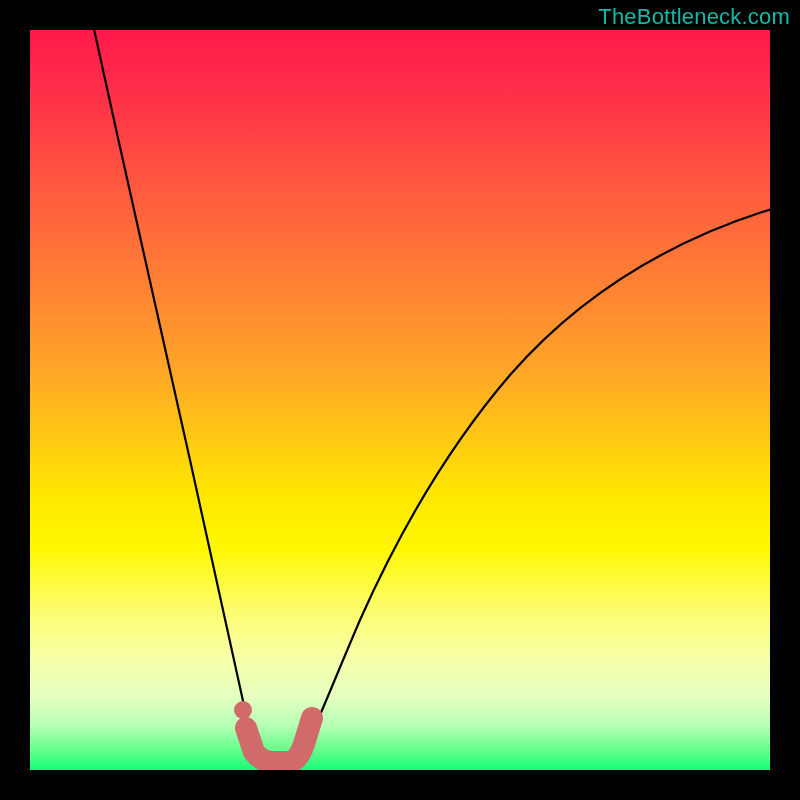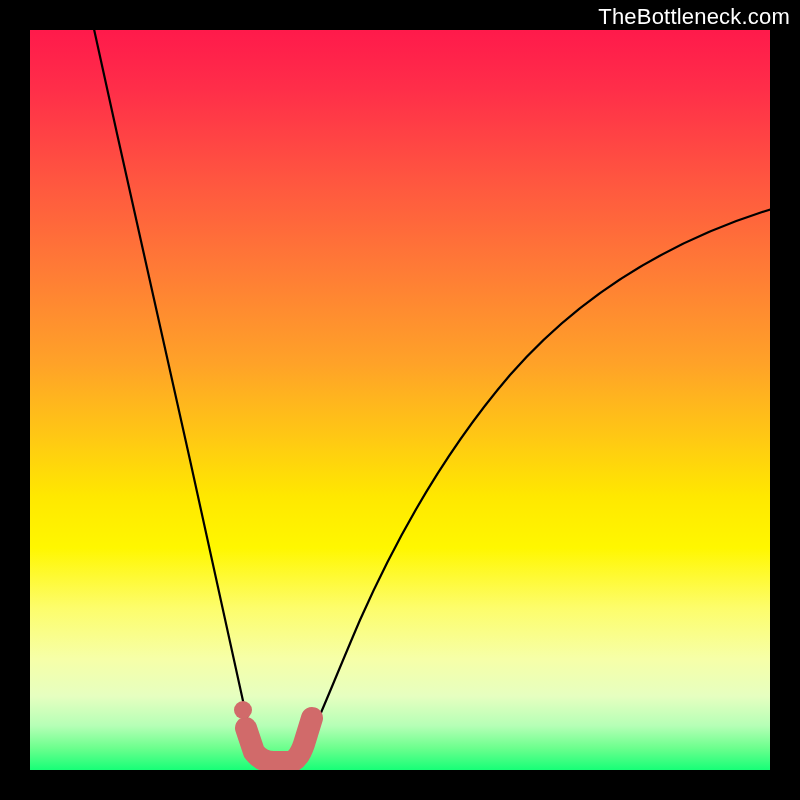--- a/index.html
+++ b/index.html
@@ -8,21 +8,21 @@
     height: 800px;
     background: #000;
     position: relative;
     font-family: Arial, Helvetica, sans-serif;
     overflow: hidden;
   }
   .watermark {
     position: absolute;
     top: 4px;
     right: 10px;
-    color: #ffffff;
+    color: #14b8a6;
     font-size: 22px;
     font-weight: 400;
     z-index: 10;
     letter-spacing: 0.2px;
   }
   .plot-frame {
     position: absolute;
     left: 30px;
     top: 30px;
     width: 740px;

